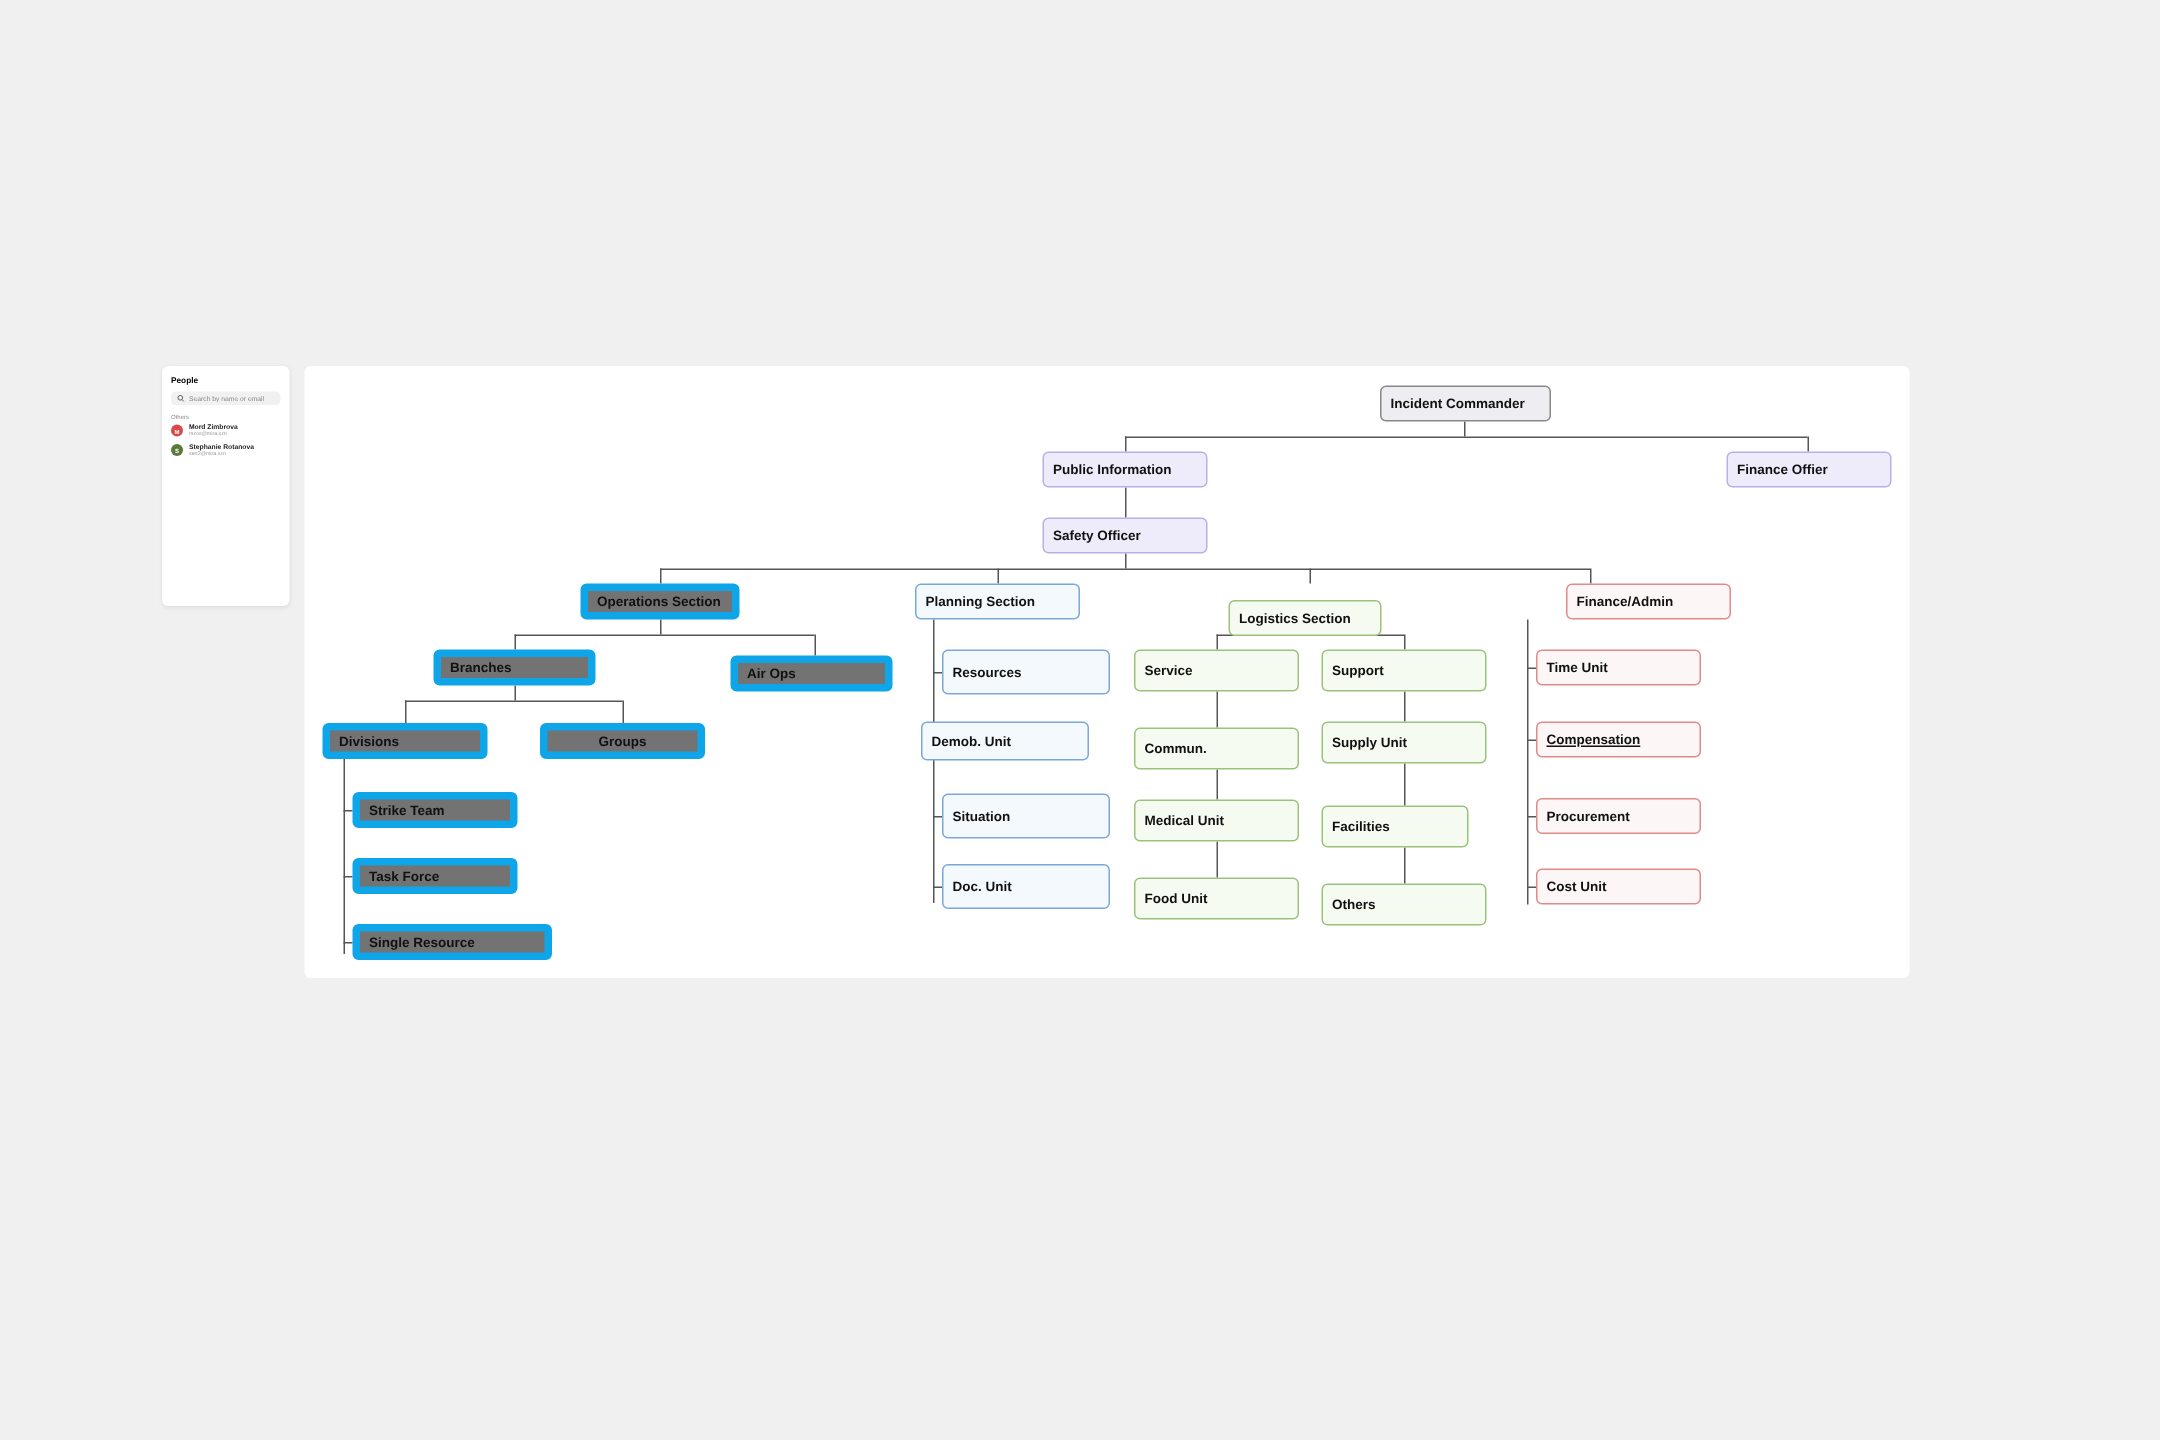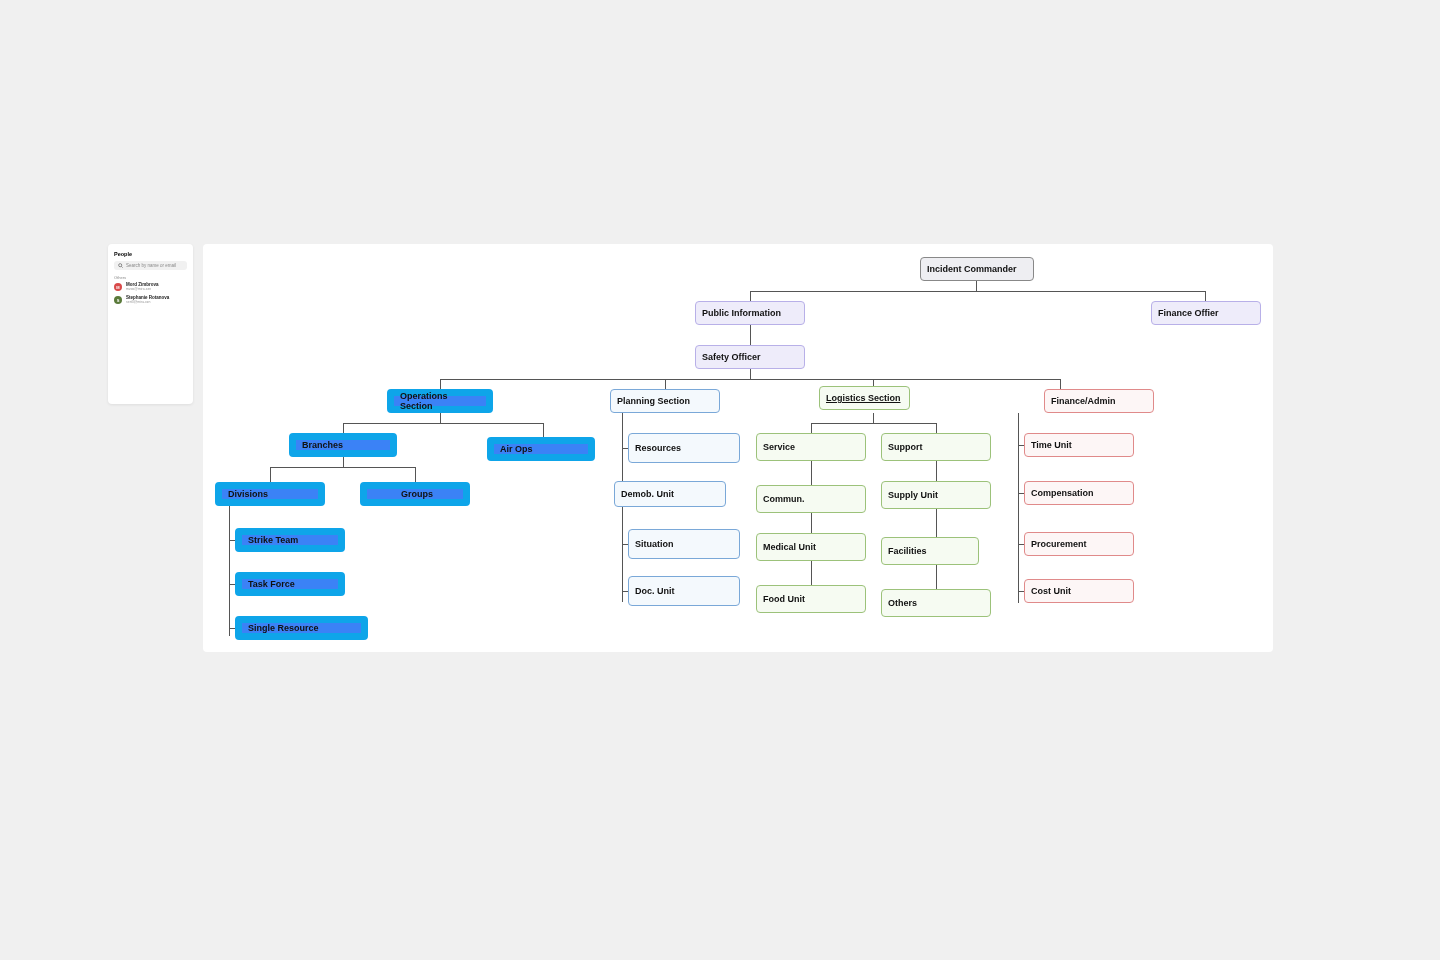--- a/index.html
+++ b/index.html
@@ -57,21 +57,21 @@
     position: absolute;
     border-radius: 4px;
     padding: 0 6px;
     display: flex; align-items: center;
     font-size: 9px; font-weight: 700;
     background: #fff;
     color: #111;
   }
   .node-gray   { border: 1px solid #888; background: #eeeef2; }
   .node-lav    { border: 1px solid #b8b0e8; background: #eeecfa; }
-  .node-yellow { border: 7px solid #0ea5e9; background: #3b82f6; }
+  .node-yellow { border: 5px solid #0ea5e9; background: #737373; }
   .node-blue   { border: 1px solid #7aa8d8; background: #f4f9fd; }
   .node-green  { border: 1px solid #9cc27a; background: #f6fbf2; }
   .node-red    { border: 1px solid #e08a8a; background: #fdf6f6; }
 
   .connector { position: absolute; background: #555; }
   .hline { height: 1px; }
   .vline { width: 1px; }
 </style>
 </head>
 <body>
@@ -175,30 +175,30 @@
     <div class="node node-yellow" style="left:32px; top:284px; width:110px; height:24px;">Strike Team</div>
     <div class="node node-yellow" style="left:32px; top:328px; width:110px; height:24px;">Task Force</div>
     <div class="node node-yellow" style="left:32px; top:372px; width:133px; height:24px;">Single Resource</div>
 
     <div class="node node-blue" style="left:407px; top:145px; width:110px; height:24px;">Planning Section</div>
     <div class="node node-blue" style="left:425px; top:189px; width:112px; height:30px;">Resources</div>
     <div class="node node-blue" style="left:411px; top:237px; width:112px; height:26px;">Demob. Unit</div>
     <div class="node node-blue" style="left:425px; top:285px; width:112px; height:30px;">Situation</div>
     <div class="node node-blue" style="left:425px; top:332px; width:112px; height:30px;">Doc. Unit</div>
 
-    <div class="node node-green" style="left:616px; top:142px; width:91px; height:24px;text-decoration:underline;">Logistics Section</div>
+    <div class="node node-green" style="left:616px; top:156px; width:102px; height:24px;">Logistics Section</div>
     <div class="node node-green" style="left:553px; top:189px; width:110px; height:28px;">Service</div>
     <div class="node node-green" style="left:678px; top:189px; width:110px; height:28px;">Support</div>
     <div class="node node-green" style="left:553px; top:241px; width:110px; height:28px;">Commun.</div>
     <div class="node node-green" style="left:553px; top:289px; width:110px; height:28px;">Medical Unit</div>
     <div class="node node-green" style="left:553px; top:341px; width:110px; height:28px;">Food Unit</div>
     <div class="node node-green" style="left:678px; top:237px; width:110px; height:28px;">Supply Unit</div>
     <div class="node node-green" style="left:678px; top:293px; width:98px; height:28px;">Facilities</div>
     <div class="node node-green" style="left:678px; top:345px; width:110px; height:28px;">Others</div>
 
     <div class="node node-red" style="left:841px; top:145px; width:110px; height:24px;">Finance/Admin</div>
     <div class="node node-red" style="left:821px; top:189px; width:110px; height:24px;">Time Unit</div>
-    <div class="node node-red" style="left:821px; top:237px; width:110px; height:24px;">Compensation</div>
+    <div class="node node-red" style="left:821px; top:237px; width:110px; height:24px;text-decoration:underline;">Compensation</div>
     <div class="node node-red" style="left:821px; top:288px; width:110px; height:24px;">Procurement</div>
     <div class="node node-red" style="left:821px; top:335px; width:110px; height:24px;">Cost Unit</div>
 
   </div>
 </div>
 
 </body></html>

